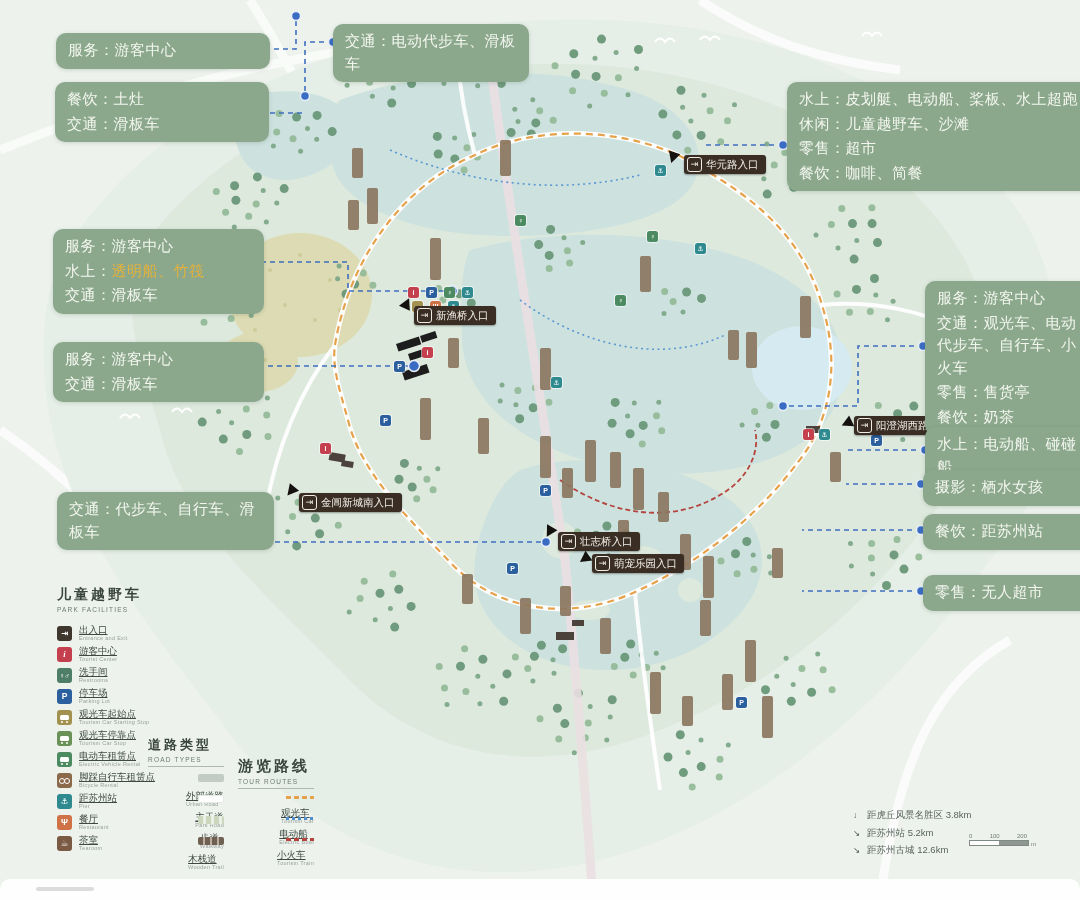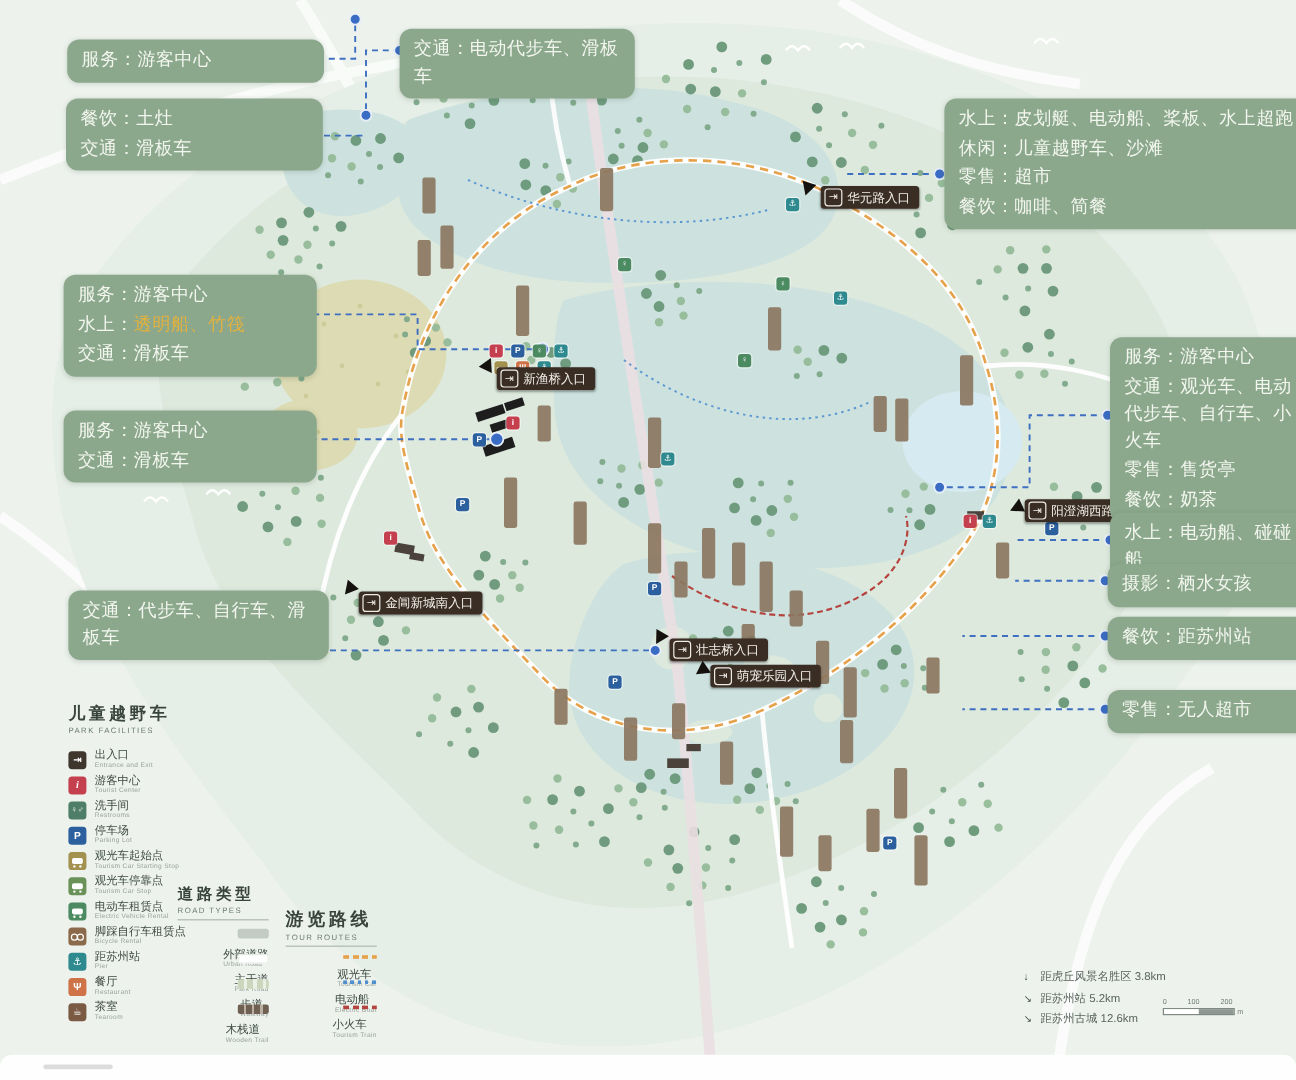--- a/index.html
+++ b/index.html
@@ -25,21 +25,21 @@
   .ent-ic{display:inline-flex;align-items:center;justify-content:center;width:13px;height:13px;
           border:1px solid #efece6;border-radius:3px;font-size:9px;line-height:1;flex:none;}
   .cursor{position:absolute;width:0;height:0;border:6px solid transparent;border-top:11px solid #14110e;}
   
   .legend{position:absolute;left:57px;top:586px;z-index:20;}
   .lg-title{font-size:14px;font-weight:bold;letter-spacing:3px;color:#39443d;}
   .lg-sub{font-size:6.5px;letter-spacing:1.2px;color:#6c7a72;margin-top:2px;}
   .frow{display:flex;align-items:center;gap:7px;margin-top:6px;height:15px;}
   .fic{width:15px;height:15px;border-radius:3px;display:flex;align-items:center;justify-content:center;
        color:#fff;font-size:8.5px;font-weight:bold;flex:none;line-height:1;}
-  .fzh{display:block;font-size:9.5px;color:#3f4a43;line-height:1.1;}
+  .fzh{display:block;font-size:9.5px;color:#3f4a43;line-height:1.1;text-decoration:underline;}
   .fen{display:block;font-size:5.5px;color:#98a29a;letter-spacing:.3px;line-height:1.2;}
   .mini-bus{display:inline-block;width:9px;height:5px;background:#fff;border-radius:1.5px;position:relative;}
   .mini-bus::after{content:"";position:absolute;bottom:-2.5px;left:1px;width:2px;height:2px;border-radius:50%;
        background:#fff;box-shadow:5px 0 0 #fff;}
   .mini-bike{display:inline-block;width:11px;height:5px;position:relative;}
   .mini-bike::before,.mini-bike::after{content:"";position:absolute;top:0;width:4px;height:4px;border:1px solid #fff;border-radius:50%;}
   .mini-bike::before{left:0;} .mini-bike::after{right:0;}
   .col-road{position:absolute;left:148px;top:736px;z-index:20;}
   .col-tour{position:absolute;left:238px;top:757px;z-index:20;}
   .rule{width:76px;border-bottom:1px solid #aeb8b0;margin-top:3px;}

